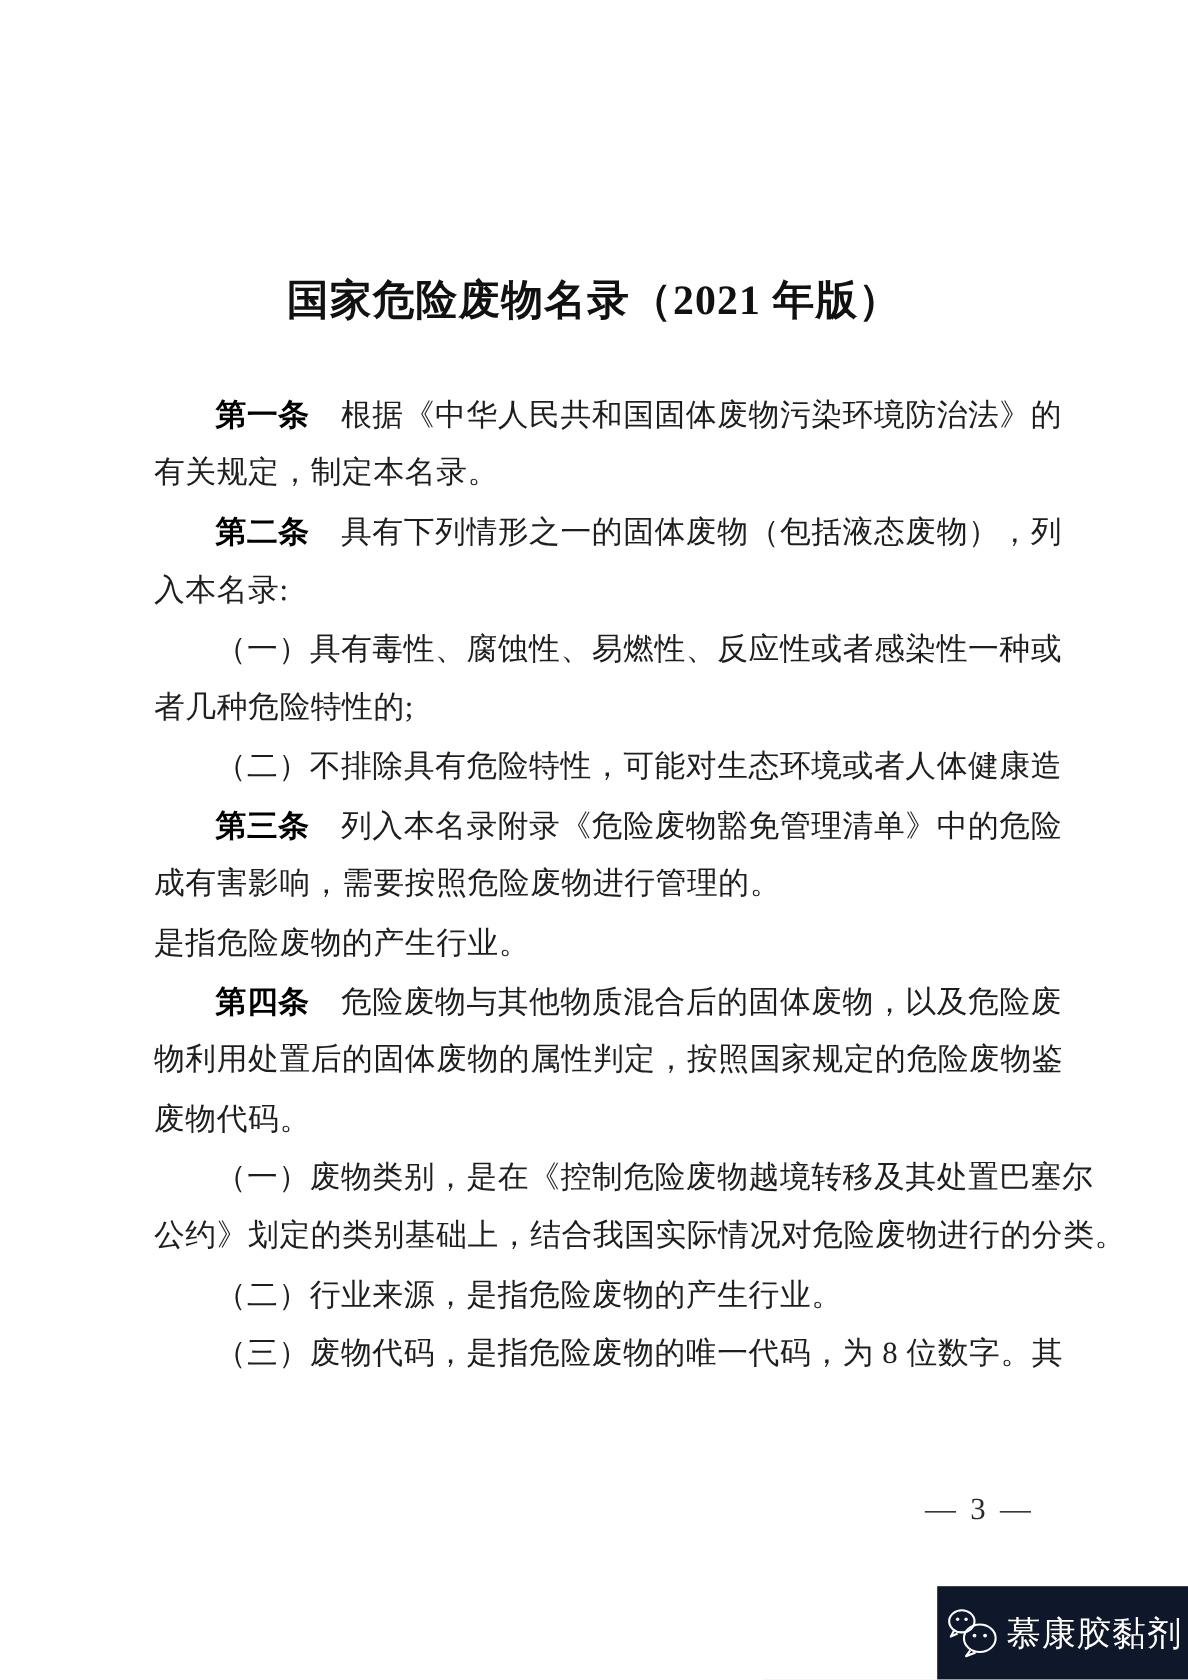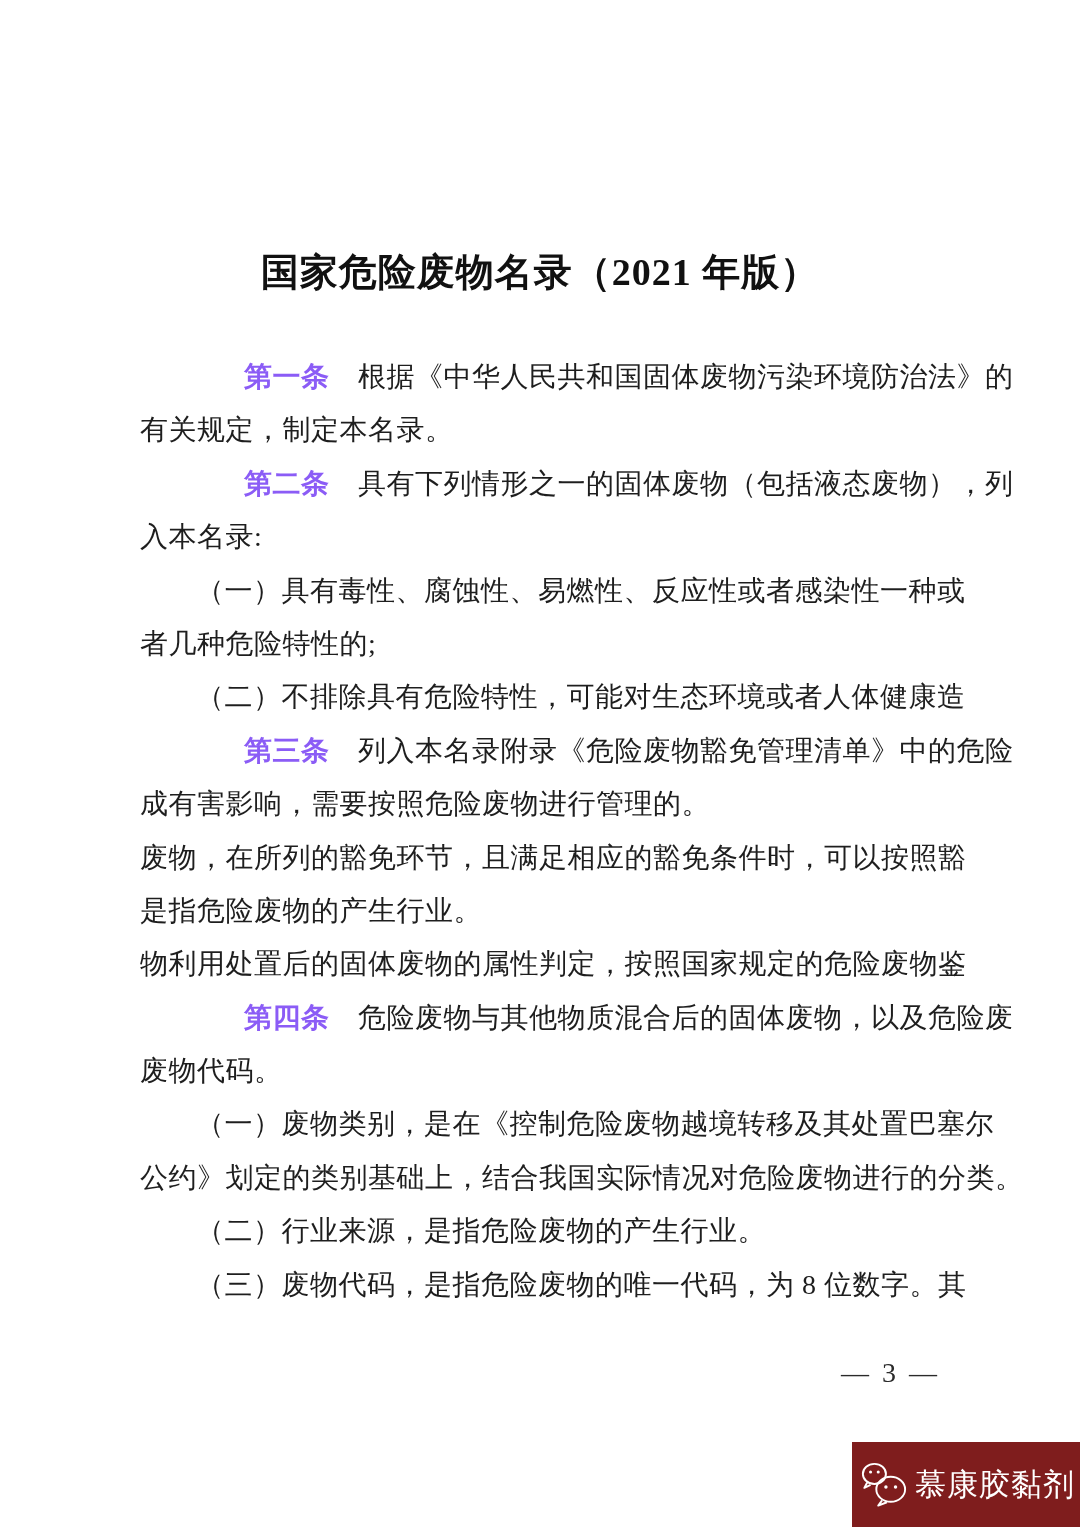--- a/index.html
+++ b/index.html
@@ -37,22 +37,21 @@
     height: 53.4px;
     line-height: 53.4px;
     white-space: nowrap;
     letter-spacing: 0.5px;
   }
   .doc-line.indent { text-indent: 56px; }
   .seg { font-family: "Liberation Serif", "DejaVu Serif", serif; }
   .seg.bold {
     font-family: "Liberation Sans", "DejaVu Sans", sans-serif;
     font-weight: bold;
-    color: #8b5cf6;
-    margin-left: 48px;
+    color: #000000;
   }
   .page-number {
     position: absolute;
     left: 140px;
     top: 1356px;
     width: 800px;
     height: 34px;
     line-height: 34px;
     text-align: right;
     font-size: 28px;
@@ -89,34 +88,33 @@
   <div class="doc-body" id="doc-body">
       <div class="doc-line indent"><span class="seg bold">第一条</span><span class="seg">　根据《中华人民共和国固体废物污染环境防治法》的</span></div>
       <div class="doc-line"><span class="seg">有关规定，制定本名录。</span></div>
       <div class="doc-line indent"><span class="seg bold">第二条</span><span class="seg">　具有下列情形之一的固体废物（包括液态废物），列</span></div>
       <div class="doc-line"><span class="seg">入本名录:</span></div>
       <div class="doc-line indent"><span class="seg">（一）具有毒性、腐蚀性、易燃性、反应性或者感染性一种或</span></div>
       <div class="doc-line"><span class="seg">者几种危险特性的;</span></div>
       <div class="doc-line indent"><span class="seg">（二）不排除具有危险特性，可能对生态环境或者人体健康造</span></div>
       <div class="doc-line indent"><span class="seg bold">第三条</span><span class="seg">　列入本名录附录《危险废物豁免管理清单》中的危险</span></div>
       <div class="doc-line"><span class="seg">成有害影响，需要按照危险废物进行管理的。</span></div>
-      <div class="doc-line"><span class="seg">废物，在所列的豁免环节，且满足相应的豁免条件时，可以按照豁</span></div>
       <div class="doc-line"><span class="seg">是指危险废物的产生行业。</span></div>
+      <div class="doc-line indent"><span class="seg bold">第四条</span><span class="seg">　危险废物与其他物质混合后的固体废物，以及危险废</span></div>
       <div class="doc-line"><span class="seg">物利用处置后的固体废物的属性判定，按照国家规定的危险废物鉴</span></div>
-      <div class="doc-line indent"><span class="seg bold">第四条</span><span class="seg">　危险废物与其他物质混合后的固体废物，以及危险废</span></div>
       <div class="doc-line"><span class="seg">废物代码。</span></div>
       <div class="doc-line indent"><span class="seg">（一）废物类别，是在《控制危险废物越境转移及其处置巴塞尔</span></div>
       <div class="doc-line"><span class="seg">公约》划定的类别基础上，结合我国实际情况对危险废物进行的分类。</span></div>
       <div class="doc-line indent"><span class="seg">（二）行业来源，是指危险废物的产生行业。</span></div>
       <div class="doc-line indent"><span class="seg">（三）废物代码，是指危险废物的唯一代码，为 8 位数字。其</span></div>
     </div>
 
   <div class="page-number">— 3 —</div>
 
-  <div class="watermark" id="watermark" style="background: #7f1d1d; color: rgb(255, 255, 255);">
+  <div class="watermark" id="watermark" style="background: #0f172a; color: rgb(255, 255, 255);">
     <svg class="wm-icon" viewBox="0 0 50 48" fill="none">
 
       <ellipse cx="15" cy="13" rx="12" ry="10.5" stroke="#ffffff" stroke-width="2" fill="none"></ellipse>
       <circle cx="11" cy="11" r="1.6" fill="#ffffff"></circle>
       <circle cx="19" cy="11" r="1.6" fill="#ffffff"></circle>
       <path d="M7.5 22 L4.5 27.5 L11 24.5" stroke="#ffffff" stroke-width="2" fill="none" stroke-linejoin="round"></path>
 
       <ellipse cx="32" cy="29" rx="15" ry="13" stroke="#ffffff" stroke-width="2" fill="none"></ellipse>
       <circle cx="27" cy="26.5" r="1.8" fill="#ffffff"></circle>
       <circle cx="37" cy="26.5" r="1.8" fill="#ffffff"></circle>

